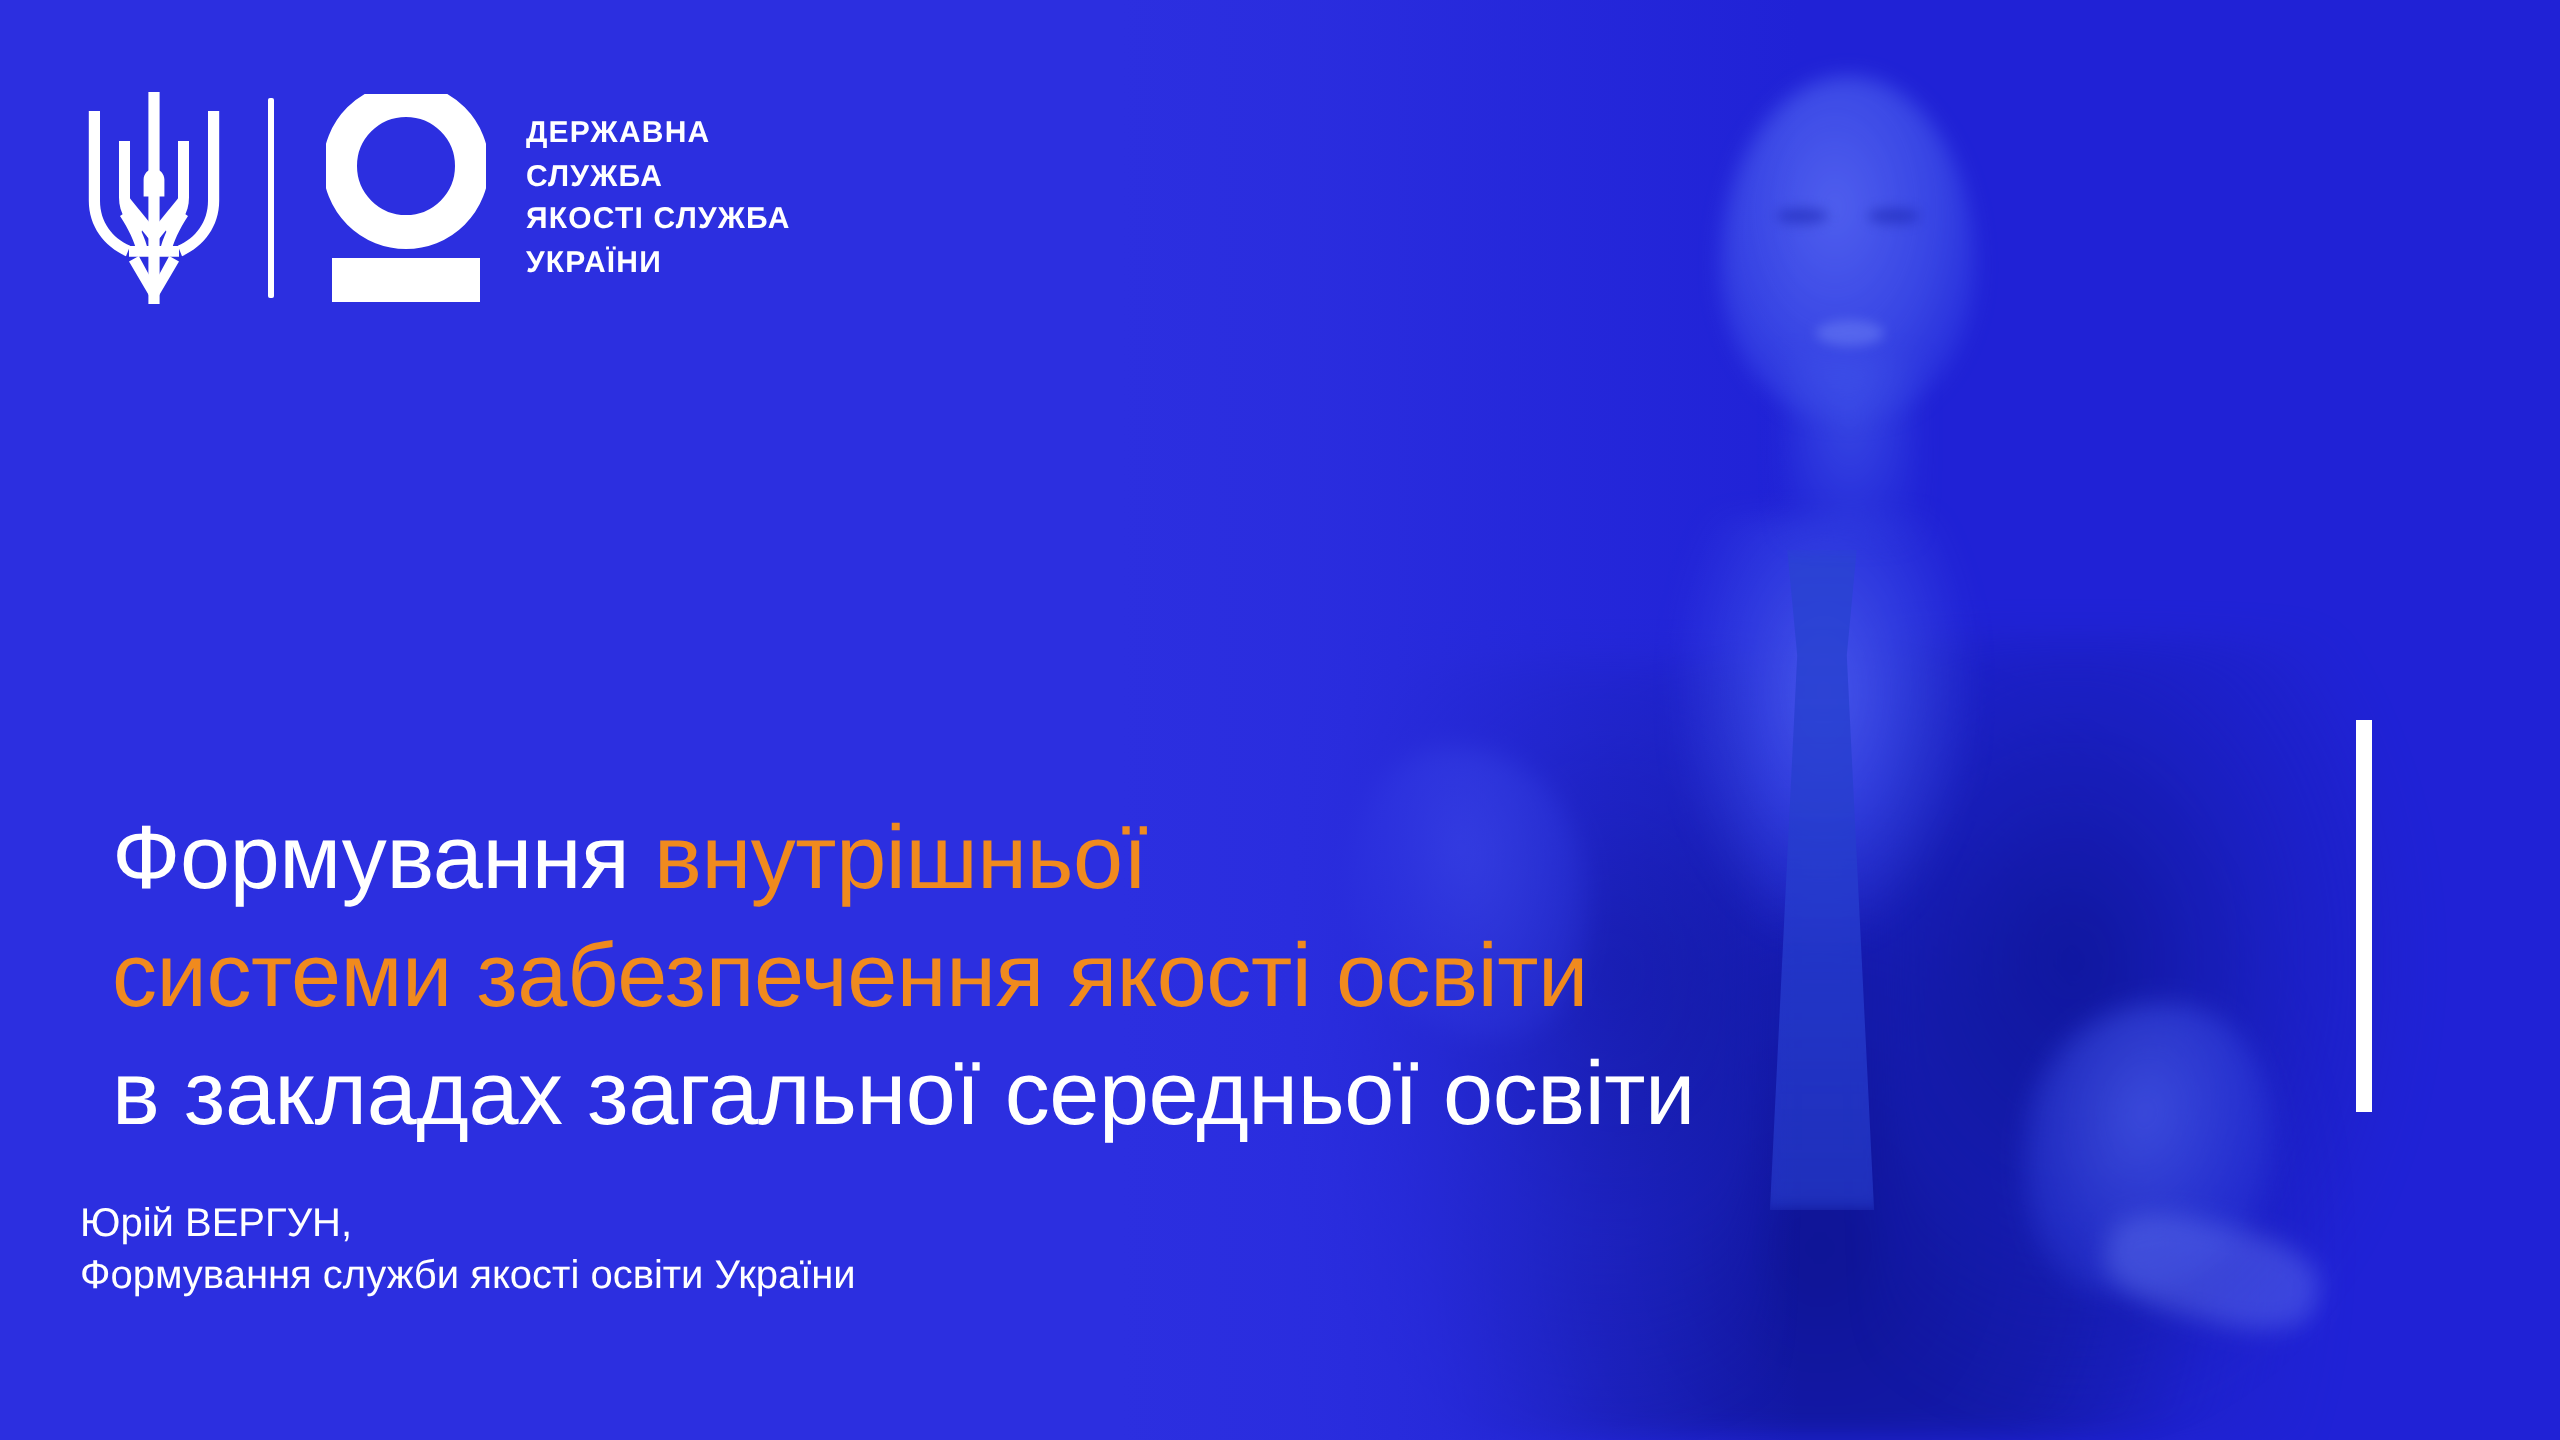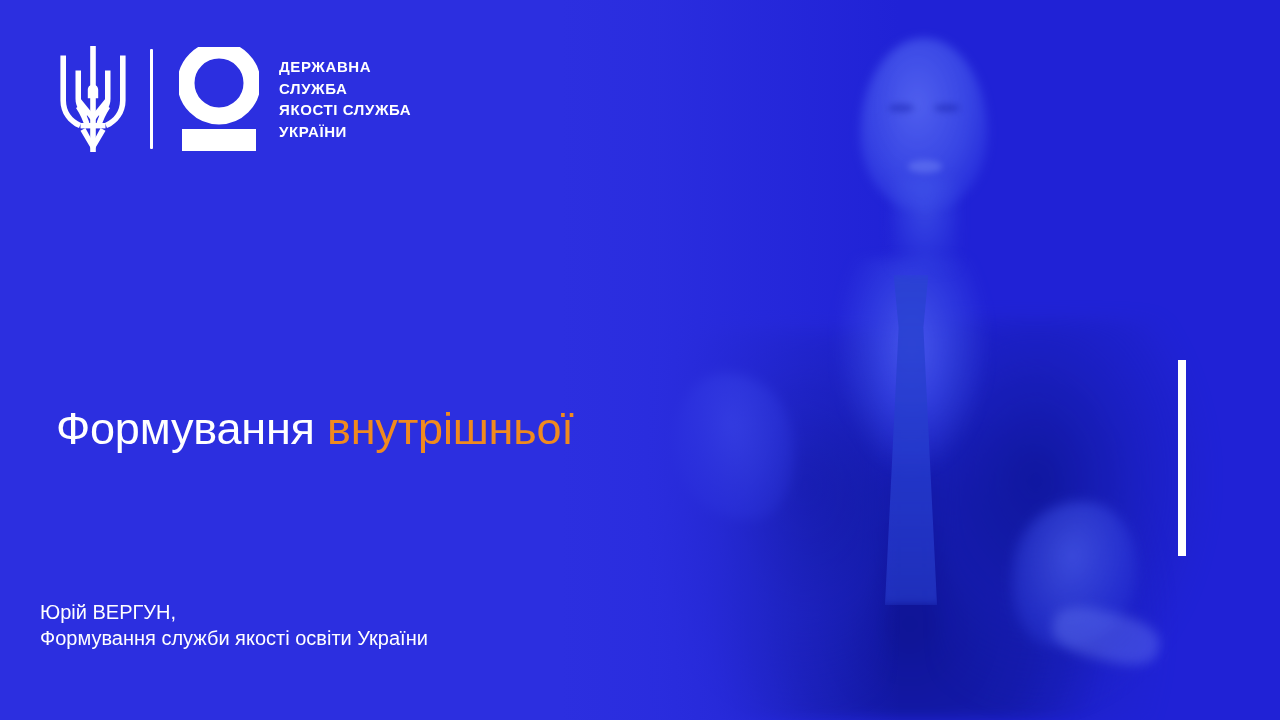--- a/index.html
+++ b/index.html
@@ -147,21 +147,21 @@
   }
   #photo-fade-left {
     position: absolute;
     inset: 0;
     background: linear-gradient(to right, #2c2fe0 0px, #2c2fe0 560px, rgba(44,47,224,0.82) 660px, rgba(44,47,224,0.0) 900px);
   }
 
   
   #logo-lockup {
     position: absolute;
-    left: 56px;
+    left: 40px;
     top: 46px;
     display: flex;
     align-items: center;
     gap: 0;
     z-index: 5;
   }
   #trident-icon { width: 74px; height: 106px; display: block; }
   #logo-divider {
     width: 3px;
     height: 100px;
@@ -296,20 +296,26 @@
       <span>УКРАЇНИ</span>
     </div>
   </div>
 
   <div id="accent-bar"></div>
 
   <h1 id="title-block">
     <span class="title-line">
       <span class="t-white">Формування </span><span class="t-orange">внутрішньої</span>
     </span>
+    <span class="title-line">
+      <span class="t-orange">системи забезпечення якості освіти</span>
+    </span>
+    <span class="title-line">
+      <span class="t-white">в закладах загальної середньої освіти</span>
+    </span>
   </h1>
 
   <div id="speaker-block">
     <span class="speaker-line">Юрій ВЕРГУН,</span>
     <span class="speaker-line">Формування служби якості освіти України</span>
   </div>
 
 </div>
 
 </body></html>

